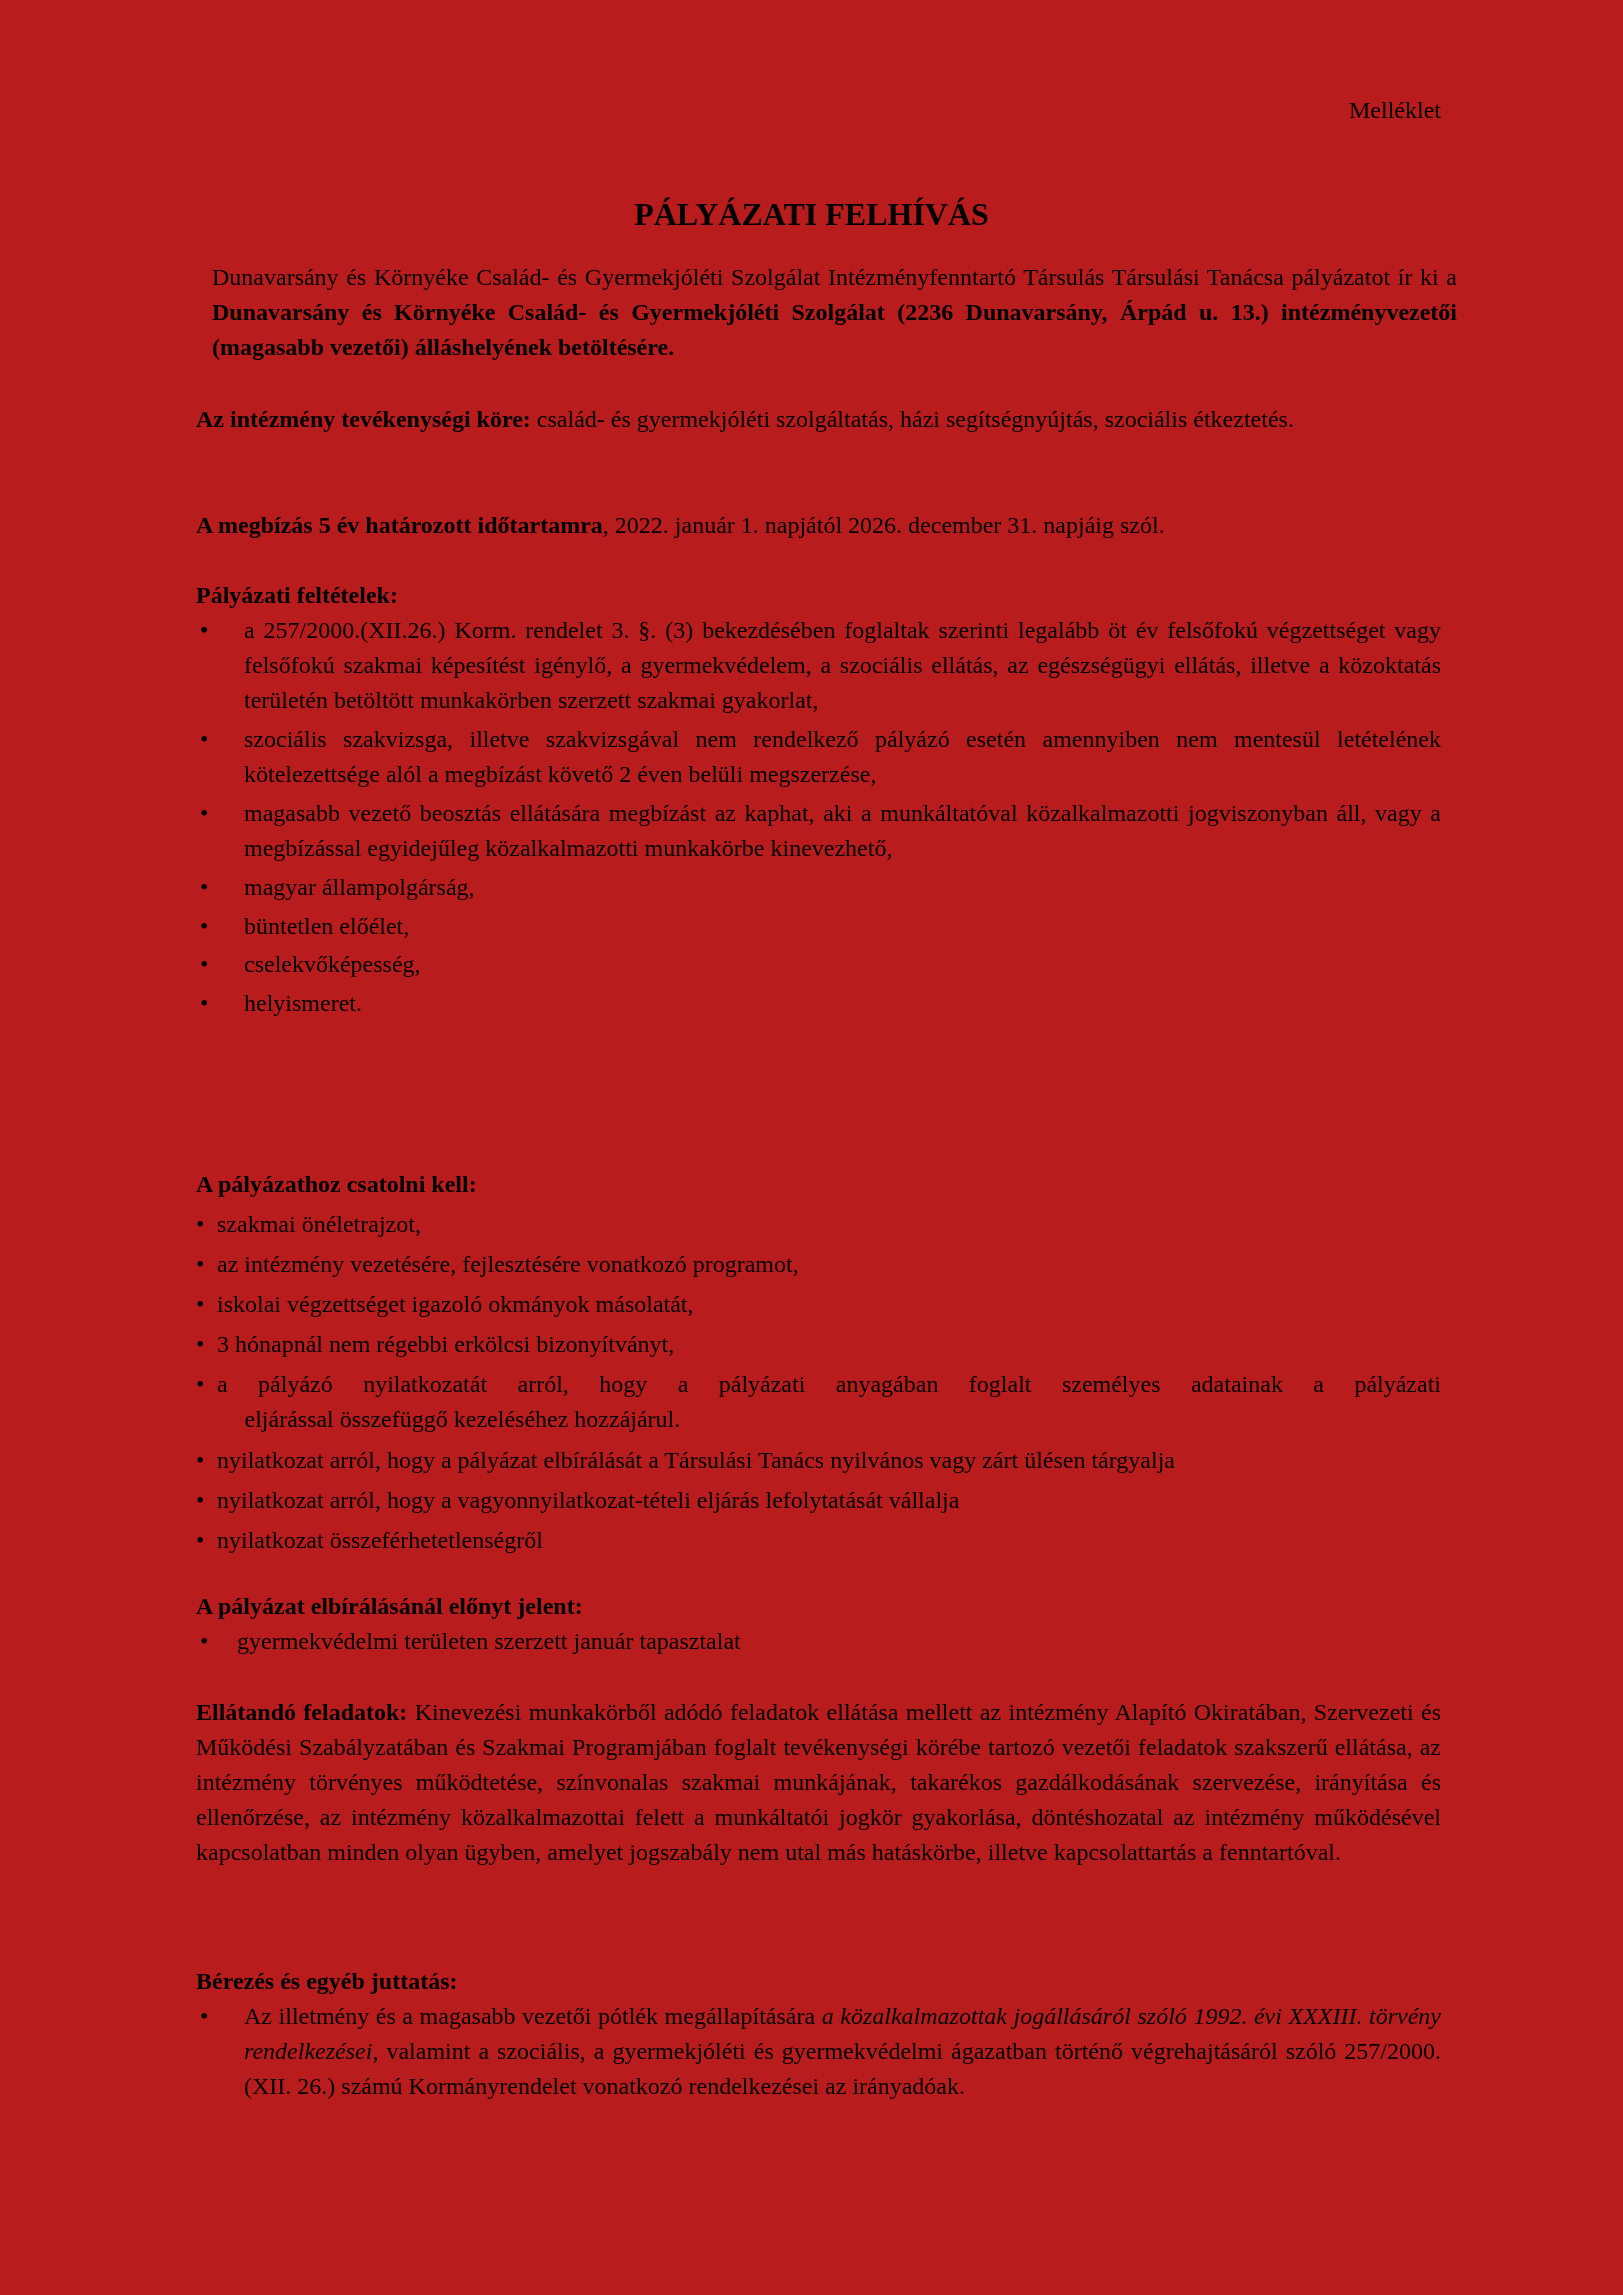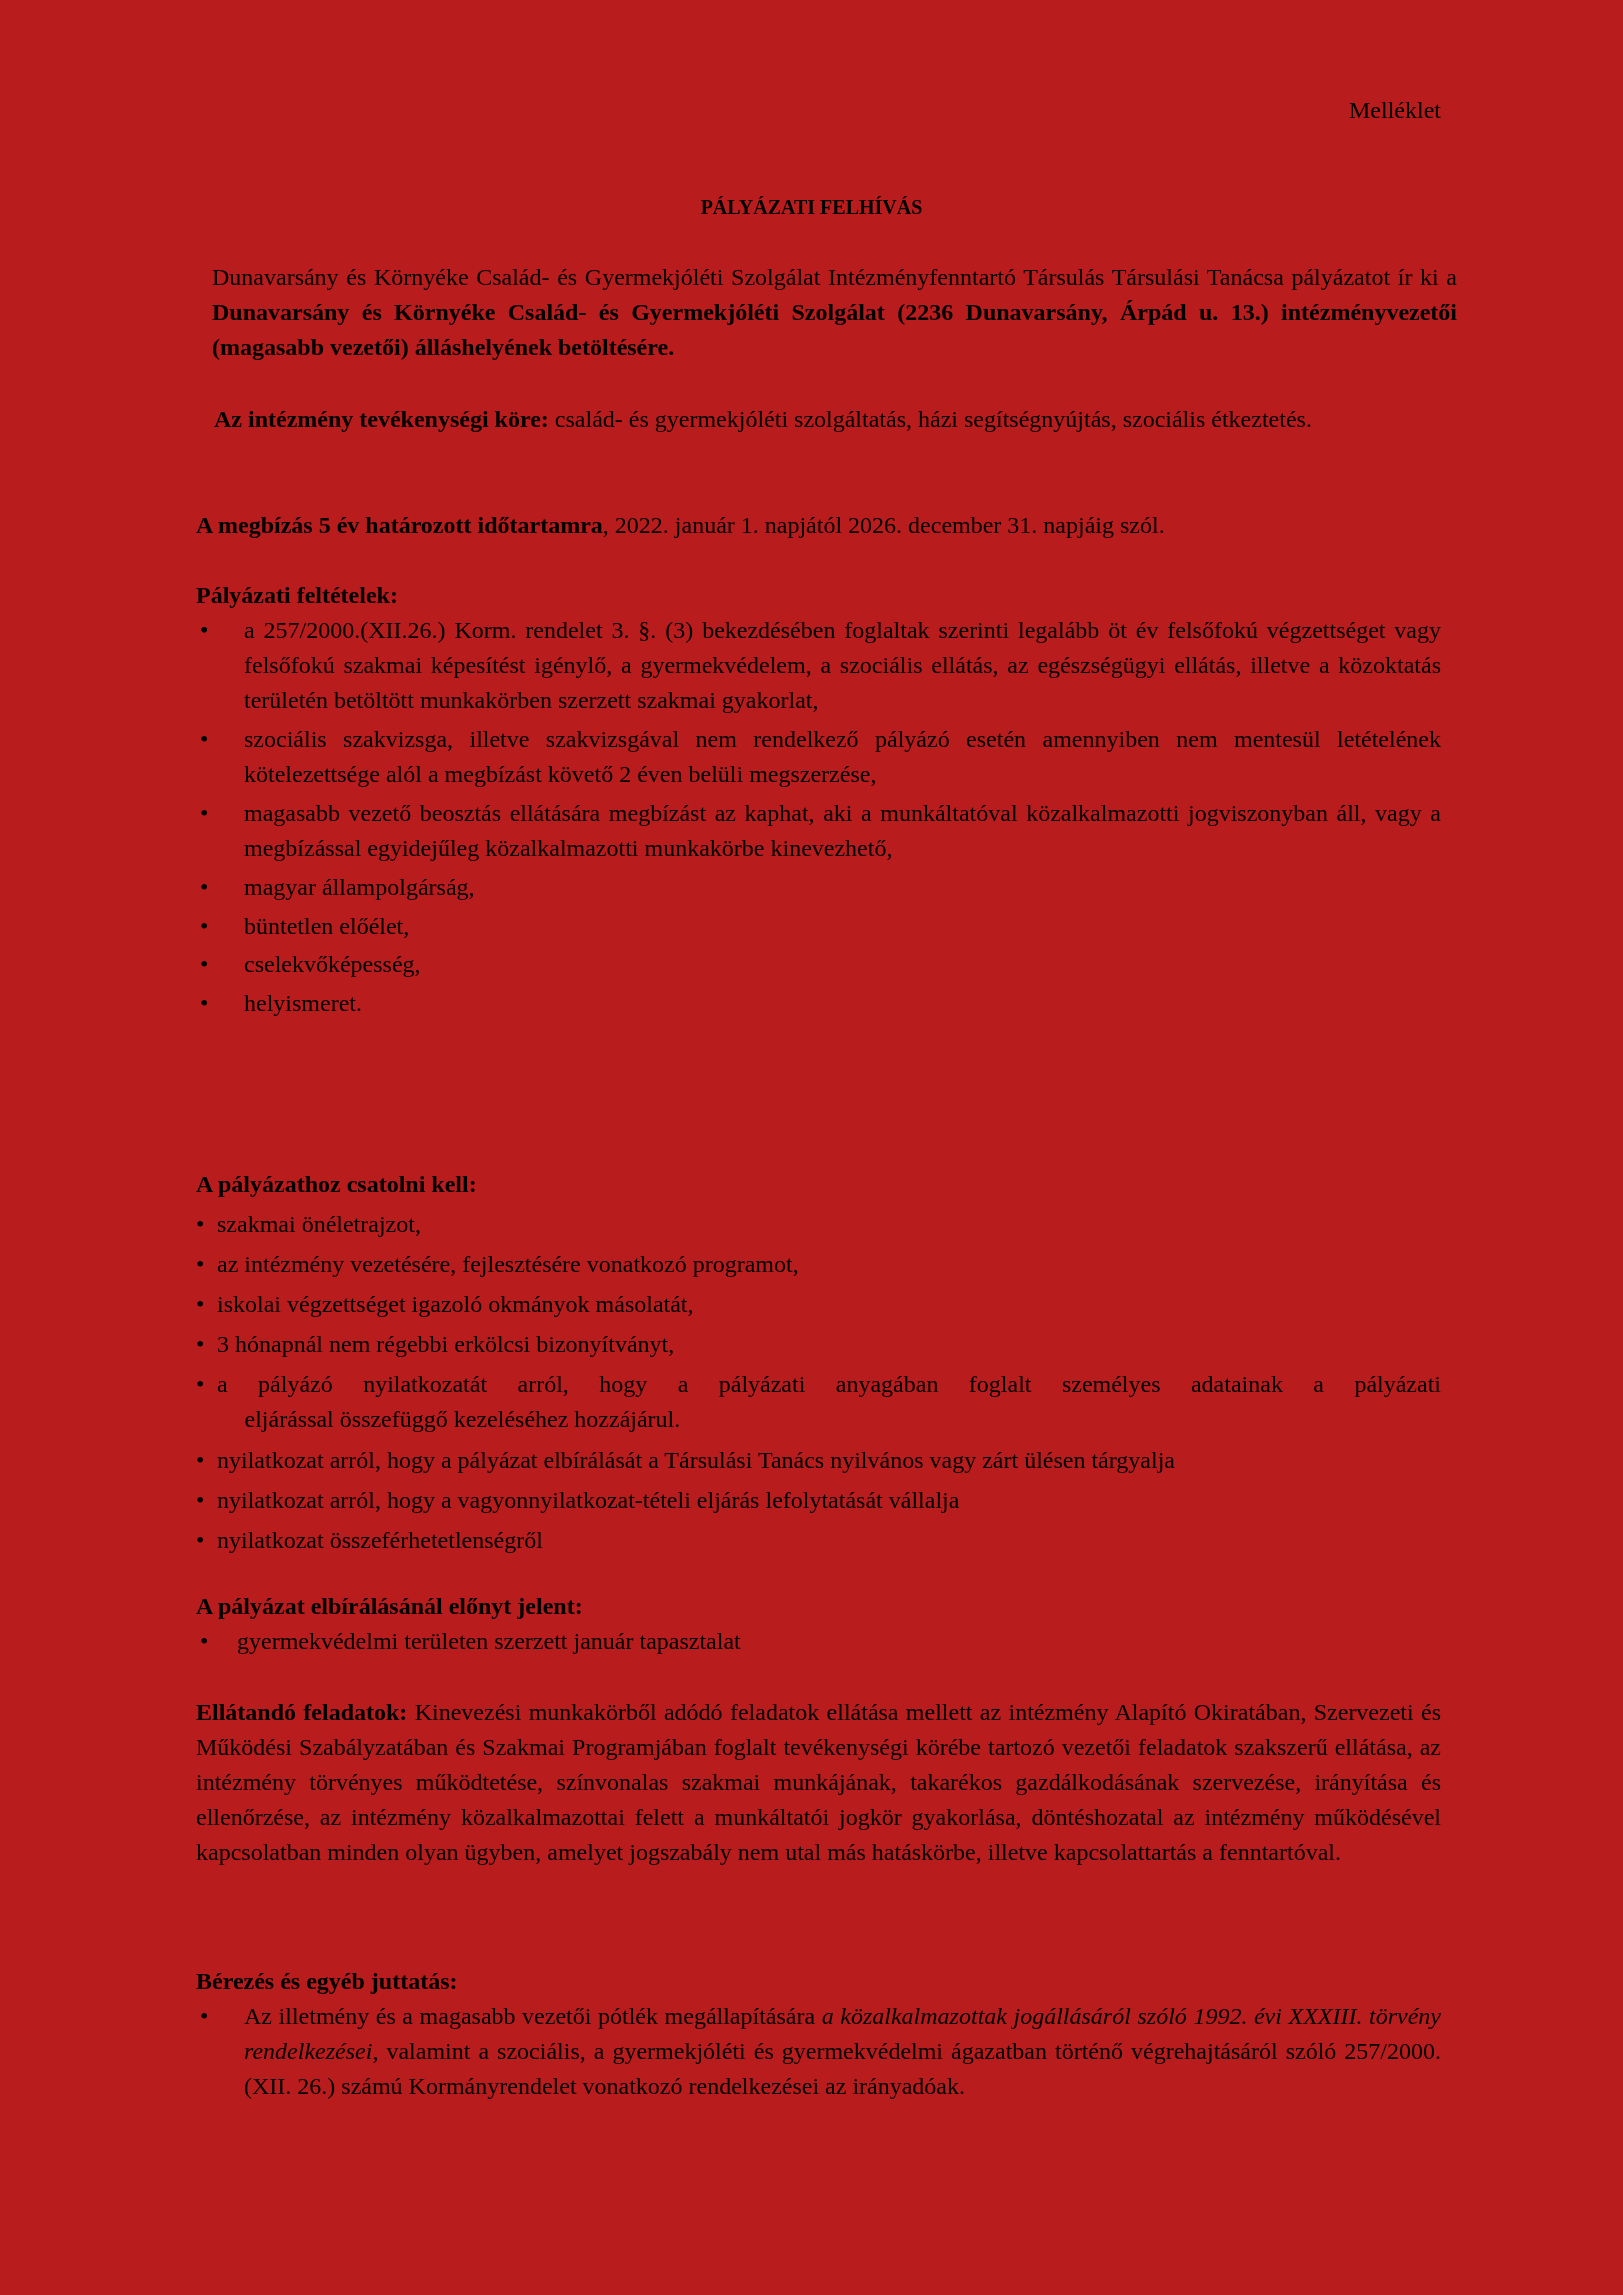--- a/index.html
+++ b/index.html
@@ -1,20 +1,20 @@
 <!DOCTYPE html>
 <html style="font-size:10.5px"><head>
 <meta charset="utf-8">
 <style>
   html, body { margin:0; padding:0; background:#ffffff; }
   body { width:1623px; height:2295px; position:relative; overflow:hidden;
          font-family:"Liberation Serif", "DejaVu Serif", serif; color:#000; }
   .page { position:absolute; left:0; top:0; width:1623px; height:2295px; background:#b91c1c; }
   .annex { position:absolute; top:97px; right:182px; font-size:24px; }
-  .title { position:absolute; top:196px; left:0; width:1623px; text-align:center; font-size:20px; font-weight:bold; }
+  .title { position:absolute; top:196px; left:0; width:1623px; text-align:center; font-size:32px; font-weight:bold; }
   .body { position:absolute; left:196px; width:1245px; font-size:24px; line-height:35px; text-align:justify; }
   .body p { margin:0; }
   .b { font-weight:bold; }
   .i { font-style:italic; }
   .heading { font-weight:bold; }
   ul.list { list-style:none; margin:0; padding:0; }
   ul.list li { position:relative; padding-left:48px; text-align:justify; }
   ul.list li .bullet { position:absolute; left:3.9px; top:0; }
   ul.tight li { padding-left:21px; }
   ul.tight li .bullet { left:0; }
@@ -28,21 +28,21 @@
 <div class="page">
 
   <div class="annex">Melléklet</div>
 
   <div class="title">PÁLYÁZATI FELHÍVÁS</div>
 
   <div class="body" style="top:260px;margin-left:16px;">
     <p><span>Dunavarsány és Környéke Család- és Gyermekjóléti Szolgálat Intézményfenntartó Társulás Társulási Tanácsa pályázatot ír ki a </span><span class="b">Dunavarsány és Környéke Család- és Gyermekjóléti Szolgálat (2236 Dunavarsány, Árpád u. 13.) intézményvezetői (magasabb vezetői) álláshelyének betöltésére.</span></p>
   </div>
 
-  <div class="body" style="top:402px;margin-left:18px;">
+  <div class="body" style="top:402px;">
     <p><span class="b">Az intézmény tevékenységi köre:</span><span> család- és gyermekjóléti szolgáltatás, házi segítségnyújtás, szociális étkeztetés.</span></p>
   </div>
 
   <div class="body" style="top:508px;">
     <p><span class="b">A megbízás 5 év határozott időtartamra</span><span>, 2022. január 1. napjától 2026. december 31. napjáig szól.</span></p>
   </div>
 
   <div class="body" style="top:578px;">
     <p class="heading">Pályázati feltételek:</p>
     <ul class="list">

